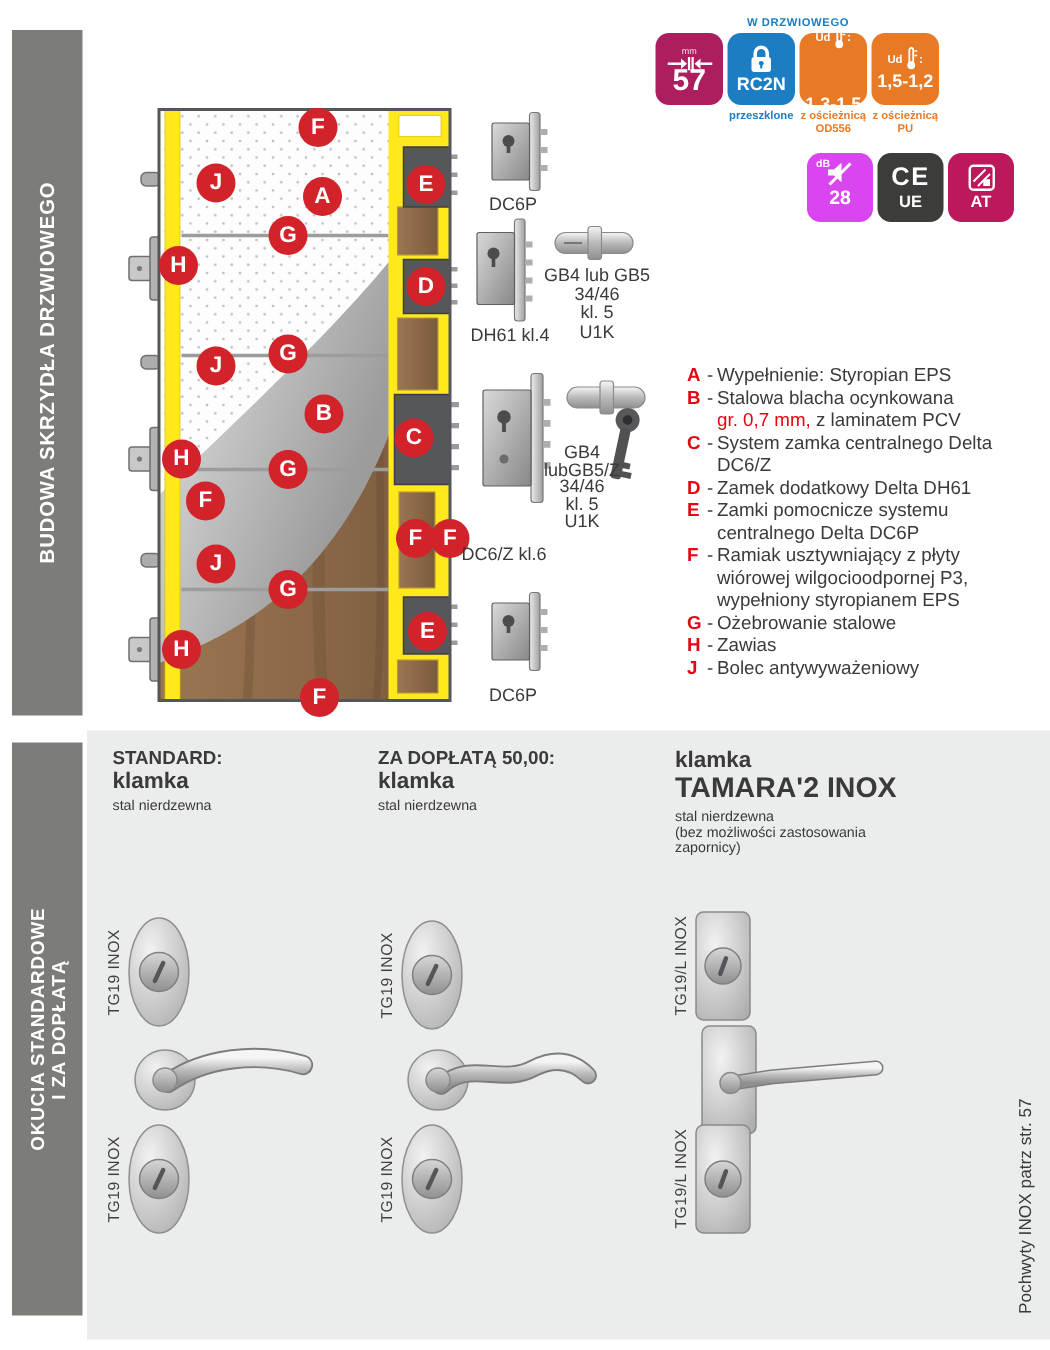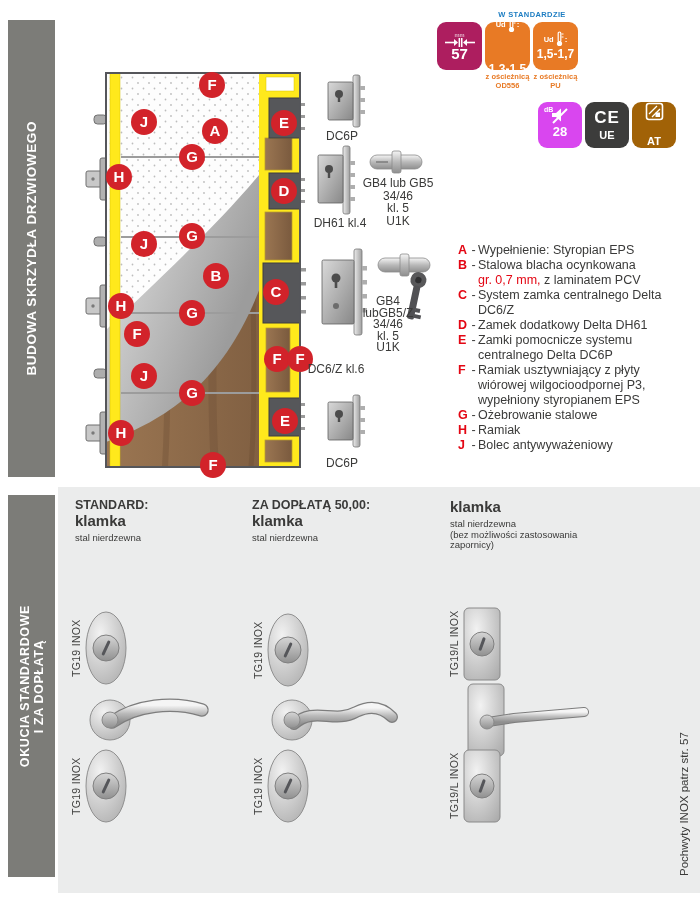--- a/index.html
+++ b/index.html
@@ -13,21 +13,21 @@
   
   .badgerow{display:flex;gap:3px;}
   .bcell{width:45px;display:flex;flex-direction:column;align-items:center;}
   .badge{width:45px;height:48px;border-radius:9px;display:flex;flex-direction:column;
          align-items:center;justify-content:center;color:#fff;box-sizing:border-box;}
   .badge.sm{width:44px;height:46px;}
   .bval{font-weight:bold;font-size:13px;line-height:14px;}
   .bcap{font-size:7.5px;line-height:9px;margin-top:2px;text-align:center;font-weight:bold;}
   .cap-blue{color:#1d7dc2;} .cap-orange{color:#e87a25;}
   .bg-magenta{background:#ad1e5f;} .bg-blue{background:#1d7dc2;} .bg-orange{background:#e87a25;}
-  .bg-green{background:#d946ef;} .bg-dark{background:#3c3c3b;} .bg-navy{background:#a16207;justify-content:space-between;}
+  .bg-green{background:#d946ef;} .bg-dark{background:#3c3c3b;} .bg-navy{background:#be185d;}
   .wstd{color:#1d7dc2;font-size:7.5px;font-weight:bold;letter-spacing:.4px;text-align:center;}
   
   .marker{position:absolute;width:26px;height:26px;margin:-13px 0 0 -13px;border-radius:50%;
           background:#d2232a;color:#fff;font-weight:bold;font-size:15px;line-height:26px;
           text-align:center;}
   
   .hwlabel{font-size:12px;line-height:12.5px;color:#3a3a39;text-align:center;}
   
   .legend{width:242px;font-size:12.5px;line-height:15px;}
   .litem{display:flex;align-items:flex-start;}
@@ -94,36 +94,48 @@
   <div class="abs sidebar" style="left:8px;top:20px;width:47px;height:457px;">
     <div class="vlabel" style="font-size:13.5px;">BUDOWA SKRZYDŁA DRZWIOWEGO</div>
   </div>
   <div class="abs sidebar" style="left:8px;top:495px;width:47px;height:382px;">
     <div class="vlabel" style="font-size:12.5px;">
       <span>OKUCIA STANDARDOWE</span><br>
       <span>I ZA DOPŁATĄ</span>
     </div>
   </div>
 
-  <div class="abs wstd" style="left:486px;top:10px;width:92px;">W STANDARDZIE</div>
+  <div class="abs wstd" style="left:486px;top:10px;width:92px;">W DRZWIOWEGO</div>
 
   <div class="abs badgerow" style="left:437px;top:22px;">
     <div class="bcell">
       <div class="badge bg-magenta">
         <div style="font-size:6px;opacity:.85;">mm</div>
         <svg width="30" height="9" viewBox="0 0 30 9">
           <line x1="0" y1="4.5" x2="9" y2="4.5" stroke="#fff" stroke-width="1.6"></line>
           <polygon points="9,1 13,4.5 9,8" fill="#fff"></polygon>
           <rect x="13.6" y="0" width="1.5" height="9" fill="#fff"></rect>
           <rect x="16" y="0" width="1.5" height="9" fill="#fff"></rect>
           <polygon points="22,1 18,4.5 22,8" fill="#fff"></polygon>
           <line x1="22" y1="4.5" x2="30" y2="4.5" stroke="#fff" stroke-width="1.6"></line>
         </svg>
-        <div class="bval" style="font-size:15px;">57</div>
-      </div>
+        <div class="bval" style="font-size:20px;">57</div>
+      </div>
+    </div>
+    <div class="bcell">
+      <div class="badge bg-blue">
+        <svg width="17" height="19" viewBox="0 0 17 19">
+          <path d="M4.5,8 V5.5 a4,4 0 0 1 8,0 V8" fill="none" stroke="#fff" stroke-width="2.4"></path>
+          <rect x="2" y="8" width="13" height="10" rx="2" fill="#fff"></rect>
+          <circle cx="8.5" cy="12.2" r="1.6" fill="#1d7dc2"></circle>
+          <rect x="7.8" y="12.2" width="1.4" height="3.4" fill="#1d7dc2"></rect>
+        </svg>
+        <div class="bval" style="font-size:12px;">RC2N</div>
+      </div>
+      <div class="bcap cap-blue">przeszklone</div>
     </div>
     <div class="bcell">
       <div class="badge bg-orange">
         <div style="display:flex;align-items:center;gap:1px;">
           <span style="font-size:7.5px;font-weight:bold;">Ud</span>
           <svg width="9" height="16" viewBox="0 0 9 16">
             <rect x="3.2" y="1" width="2.6" height="10" rx="1.3" fill="none" stroke="#fff" stroke-width="1.2"></rect>
             <circle cx="4.5" cy="12.5" r="2.6" fill="#fff"></circle>
             <line x1="6.5" y1="3" x2="8.5" y2="3" stroke="#fff" stroke-width="1"></line>
             <line x1="6.5" y1="6" x2="8.5" y2="6" stroke="#fff" stroke-width="1"></line>
@@ -142,21 +154,21 @@
         <div style="display:flex;align-items:center;gap:1px;">
           <span style="font-size:7.5px;font-weight:bold;">Ud</span>
           <svg width="9" height="16" viewBox="0 0 9 16">
             <rect x="3.2" y="1" width="2.6" height="10" rx="1.3" fill="none" stroke="#fff" stroke-width="1.2"></rect>
             <circle cx="4.5" cy="12.5" r="2.6" fill="#fff"></circle>
             <line x1="6.5" y1="3" x2="8.5" y2="3" stroke="#fff" stroke-width="1"></line>
             <line x1="6.5" y1="6" x2="8.5" y2="6" stroke="#fff" stroke-width="1"></line>
           </svg>
           <span style="font-size:8px;font-weight:bold;">:</span>
         </div>
-        <div class="bval" style="font-size:12px;">1,5-1,7</div>
+        <div class="bval" style="font-size:12px;">1,5-1,2</div>
       </div>
       <div class="bcap cap-orange">
         <span>z ościeżnicą</span><br>
         <span>PU</span>
       </div>
     </div>
   </div>
 
   <div class="abs badgerow" style="left:538px;top:102px;">
     <div class="badge sm bg-green" style="position:relative;">
@@ -397,21 +409,21 @@
       </div>
     </div>
     <div class="litem">
       <span class="lkey">G</span>
         <span class="ldash">-</span>
       <div class="ltext"><span>Ożebrowanie stalowe</span></div>
     </div>
     <div class="litem">
       <span class="lkey">H</span>
         <span class="ldash">-</span>
-      <div class="ltext"><span>Ramiak</span></div>
+      <div class="ltext"><span>Zawias</span></div>
     </div>
     <div class="litem">
       <span class="lkey">J</span>
         <span class="ldash">-</span>
       <div class="ltext"><span>Bolec antywyważeniowy</span></div>
     </div>
   </div>
 
   <div class="abs panel" style="left:58px;top:487px;width:642px;height:406px;"></div>
 
@@ -466,20 +478,21 @@
     <div class="tglabel">TG19 INOX</div>
     <svg width="44" height="76" viewBox="0 0 44 76">
       <ellipse cx="22" cy="38" rx="20" ry="36" fill="url(#gEsc)" stroke="#8f8f8f"></ellipse>
       <circle cx="22" cy="38" r="13" fill="url(#gKnob)" stroke="#808080"></circle>
       <rect x="20.5" y="30" width="3" height="16" rx="1.5" fill="#55565a" transform="rotate(25 22 38)"></rect>
     </svg>
   </div>
 
   <div class="abs" style="left:450px;top:498px;width:185px;">
     <div class="colklamka">klamka</div>
+    <div class="colname">TAMARA'2 INOX</div>
     <div class="colmat">stal nierdzewna</div>
     <div class="colnote">
       <span>(bez możliwości zastosowania</span><br>
       <span> zapornicy)</span>
     </div>
   </div>
   <div class="escrow" style="left:448px;top:606px;">
     <div class="tglabel">TG19/L INOX</div>
     <svg width="40" height="76" viewBox="0 0 40 76">
       <rect x="2" y="2" width="36" height="72" rx="5" fill="url(#gEsc)" stroke="#8a8a8a"></rect>

